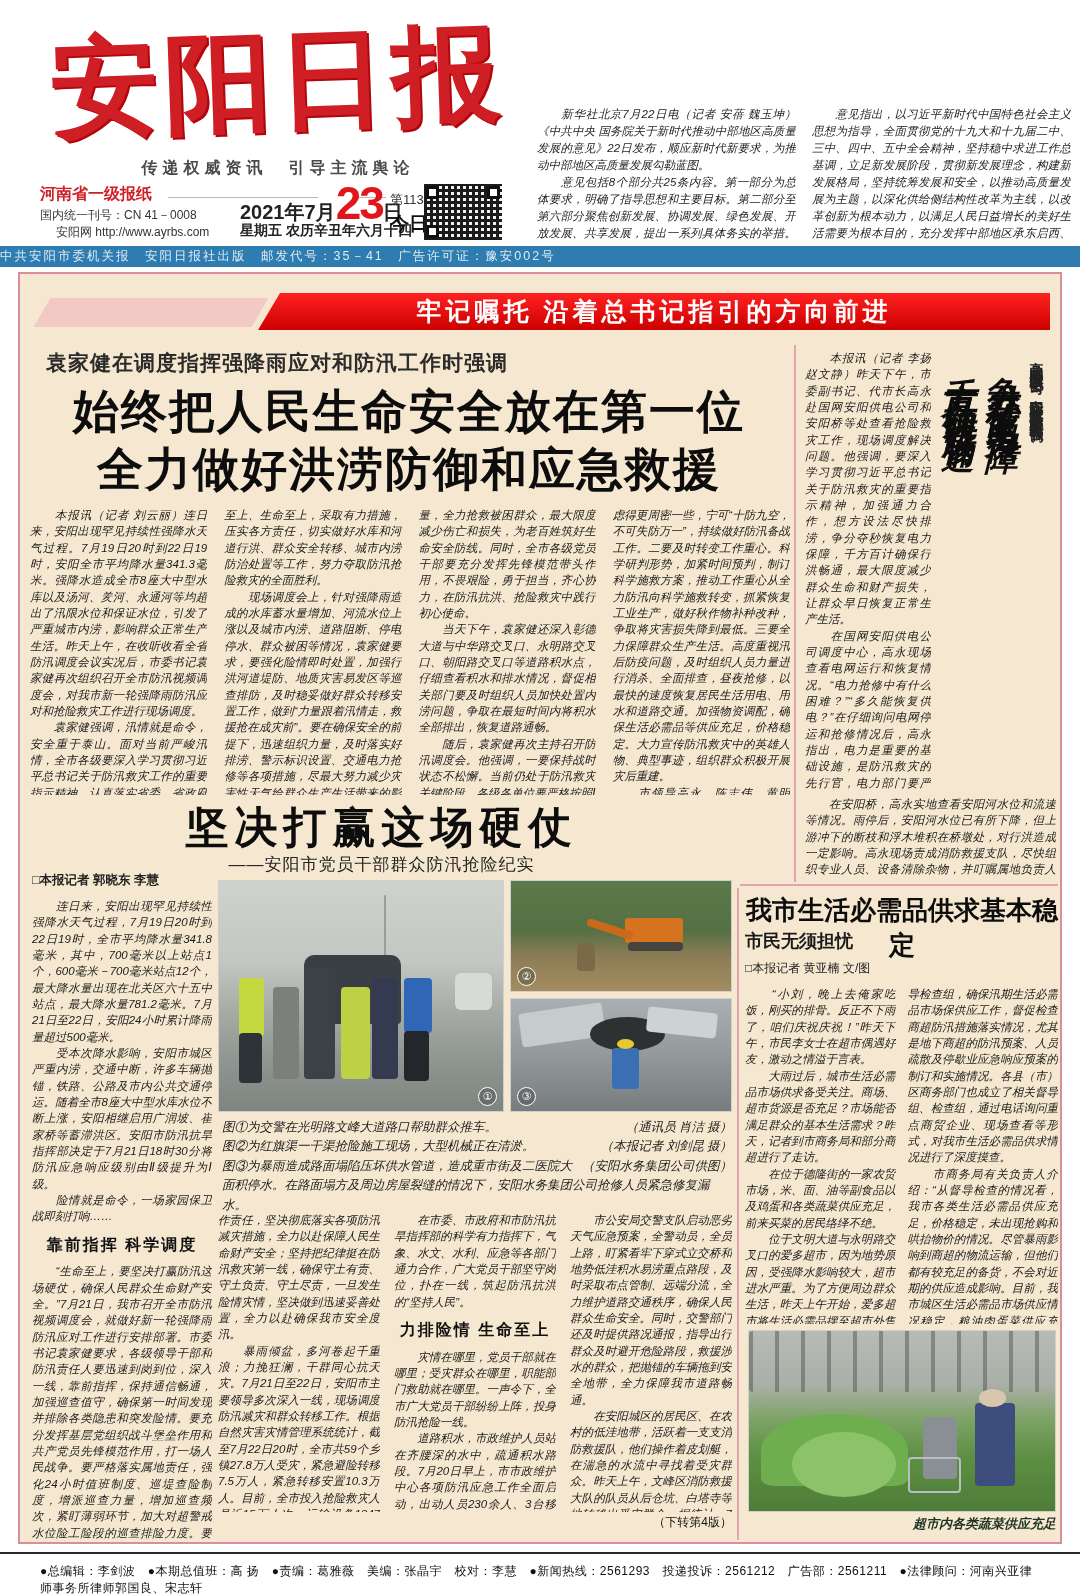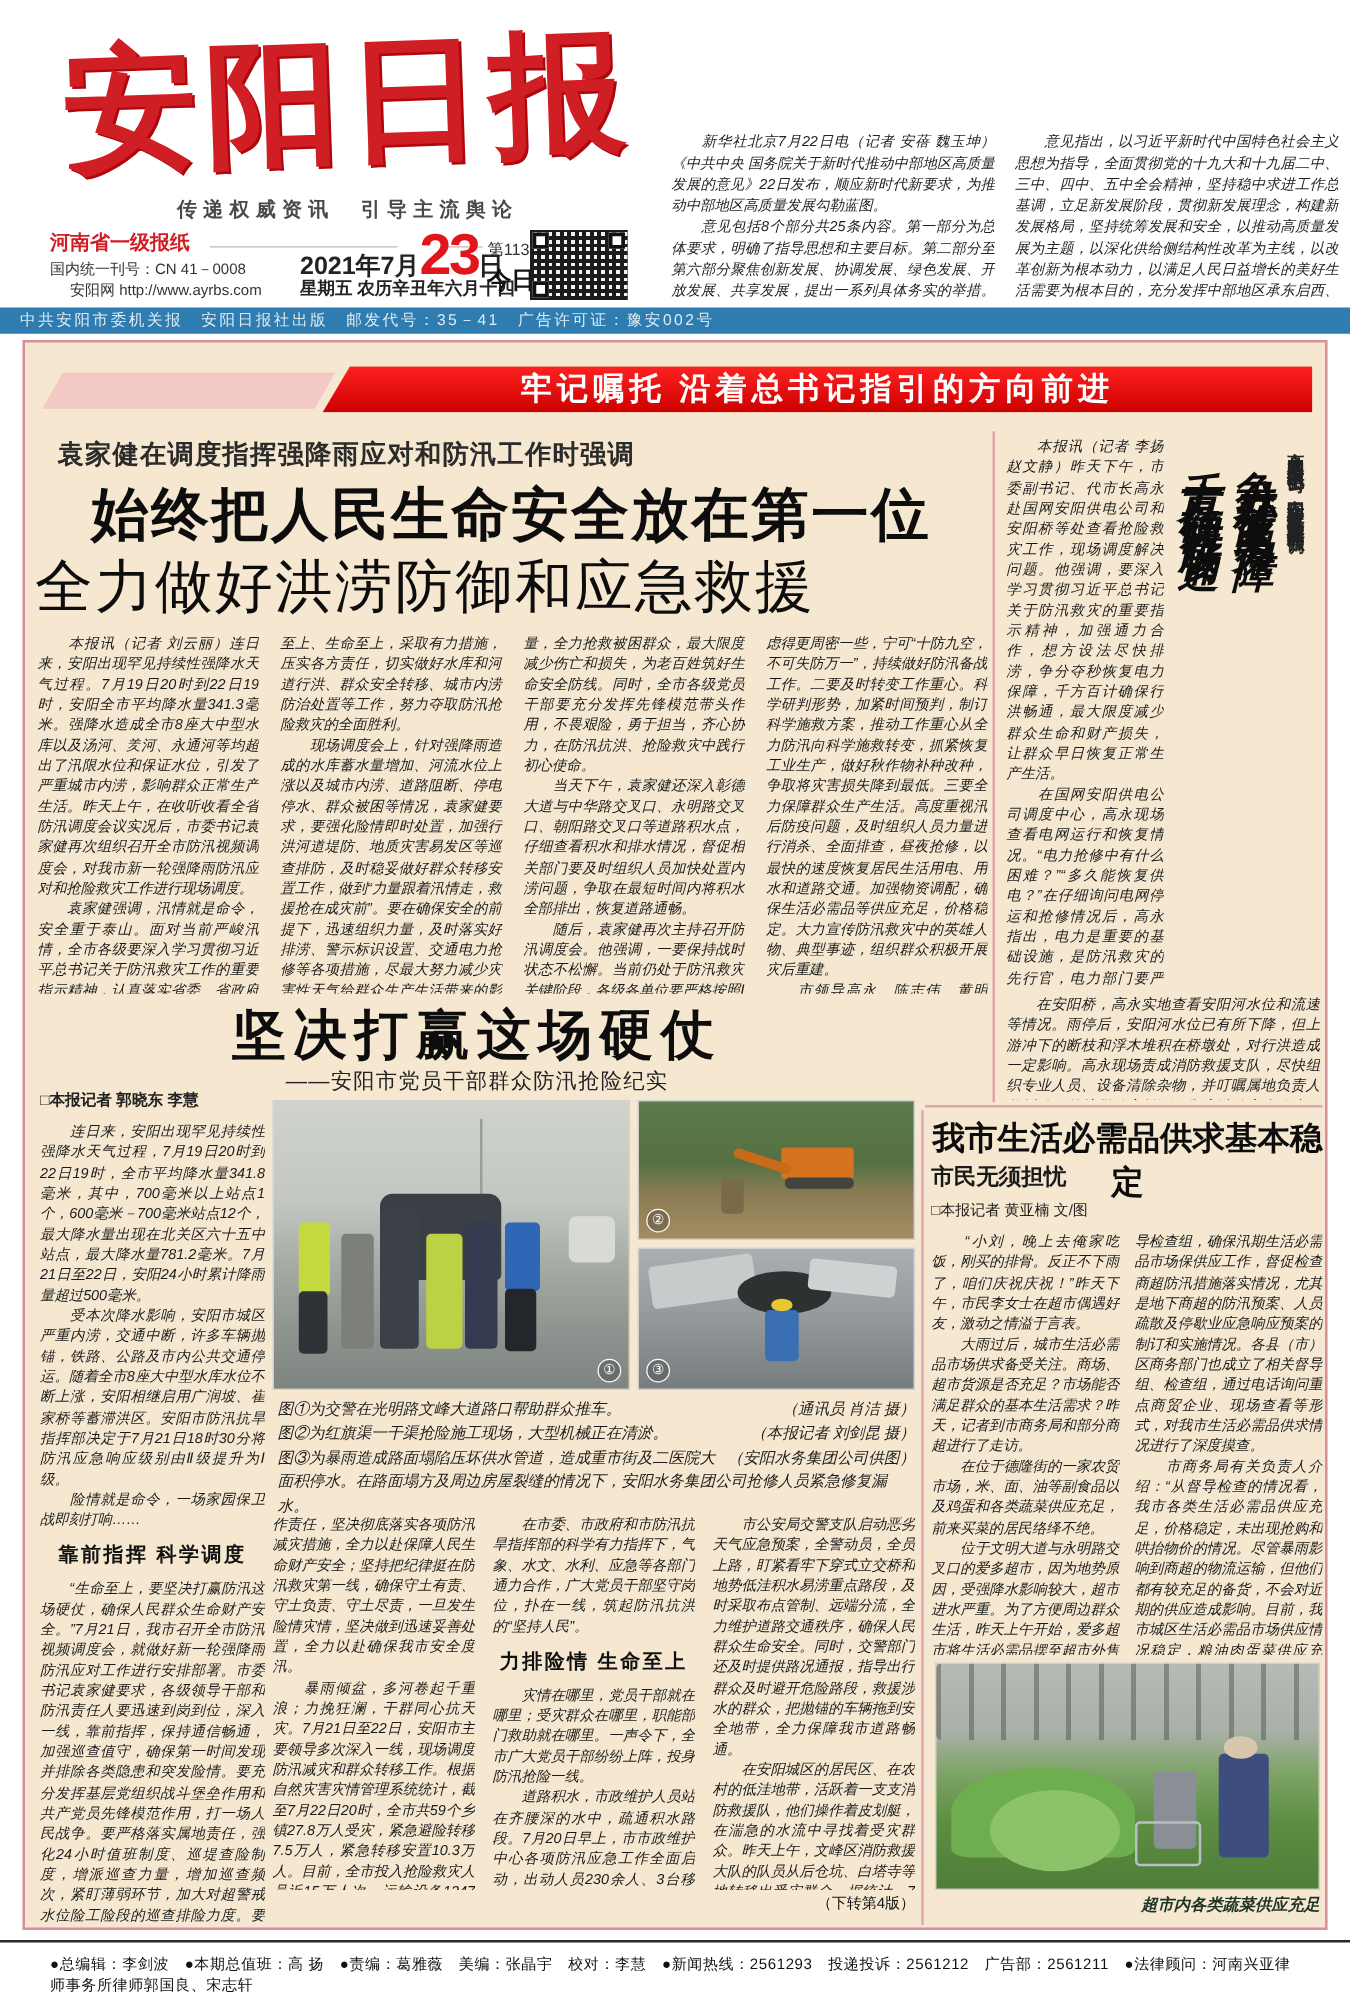--- a/index.html
+++ b/index.html
@@ -33,35 +33,35 @@
       repeating-linear-gradient(90deg,#1b1b1b 0 3px,#f2f2f2 3px 6px);}
   .qreye{position:absolute;width:13px;height:13px;background:#fff;border:3px solid #111;box-sizing:border-box;}
 
   
   .pol-h{left:537px;top:14px;width:534px;font-weight:900;font-size:30px;line-height:1.42;color:#0d0d0d;letter-spacing:1px;}
   .pol-cols{left:537px;top:106px;width:534px;height:134px;display:flex;gap:16px;}
   .pol-col{flex:1;font-size:11.5px;line-height:1.48;color:#222;}
 
   
   .bluebar{left:0;top:246px;width:1080px;height:21px;background:#2e7cb0;color:#dcebf5;
-           font-size:12.5px;line-height:21px;padding-left:16px;letter-spacing:2px;box-sizing:border-box;}
+           font-size:12.5px;line-height:21px;letter-spacing:2px;box-sizing:border-box;}
 
   
   .frame{left:18px;top:272px;width:1044px;height:1272px;background:#f6e8d0;border:2px solid #d98f9b;box-sizing:border-box;}
 
   
   .ban-pink{left:42px;top:298px;width:218px;height:29px;background:#f2c9c4;transform:skewX(-30deg);}
   .ban-red{left:258px;top:293px;width:792px;height:37px;background:linear-gradient(180deg,#ff2121,#cc0000);
            clip-path:polygon(22px 0,100% 0,100% 100%,0 100%);}
   .ban-text{width:100%;text-align:center;color:#fff;font-size:25px;font-weight:900;letter-spacing:4px;line-height:37px;}
 
   
   .lead-kicker{left:46px;top:349px;font-size:21px;font-weight:bold;color:#2b2b2b;letter-spacing:1px;}
   .lead-h1{left:28px;top:381px;width:762px;text-align:center;font-size:46px;font-weight:900;color:#0d0d0d;letter-spacing:2px;}
-  .lead-h2{left:28px;top:439px;width:762px;text-align:left;font-size:46px;font-weight:400;color:#0d0d0d;letter-spacing:2px;}
+  .lead-h2{left:28px;top:439px;width:762px;text-align:center;font-size:46px;font-weight:700;color:#0d0d0d;letter-spacing:2px;}
   .lead-cols{left:30px;top:507px;width:760px;height:288px;display:flex;gap:17px;}
   .news-col{flex:1;font-size:11.5px;line-height:1.42;color:#191919;}
 
   
   .vrule1{left:794px;top:345px;width:2px;height:537px;background:#e0a6ae;}
   .pow-wrap{left:805px;top:350px;width:251px;height:442px;display:flex;}
   .pow-body{width:126px;height:442px;font-size:11.5px;line-height:1.42;}
   .pow-head{writing-mode:vertical-rl;font-family:"Liberation Serif","DejaVu Serif",serif;
             font-size:33px;font-weight:900;color:#0d0d0d;letter-spacing:7px;line-height:1.32;
             margin-left:4px;height:442px;}

